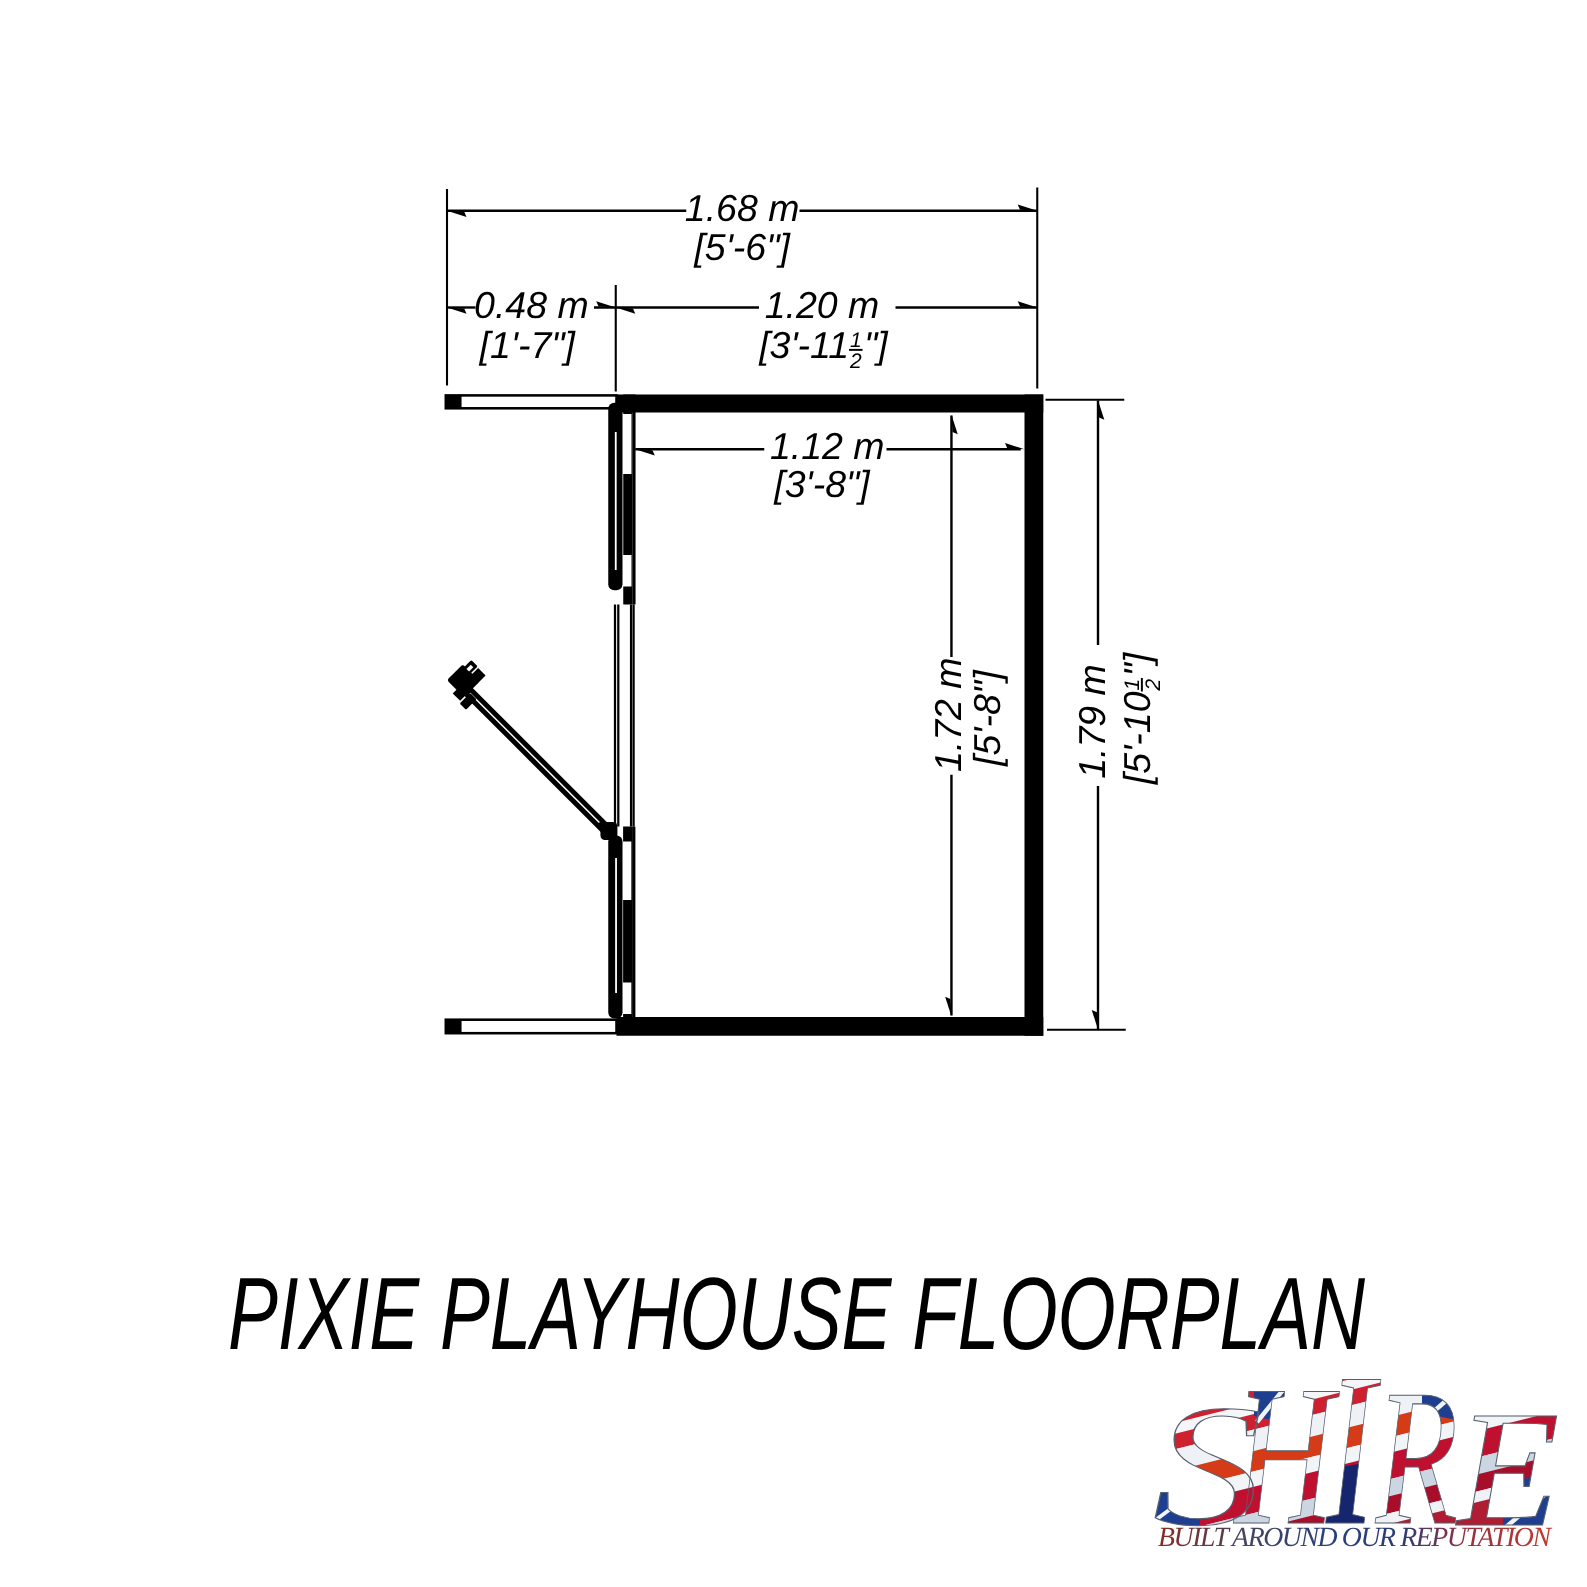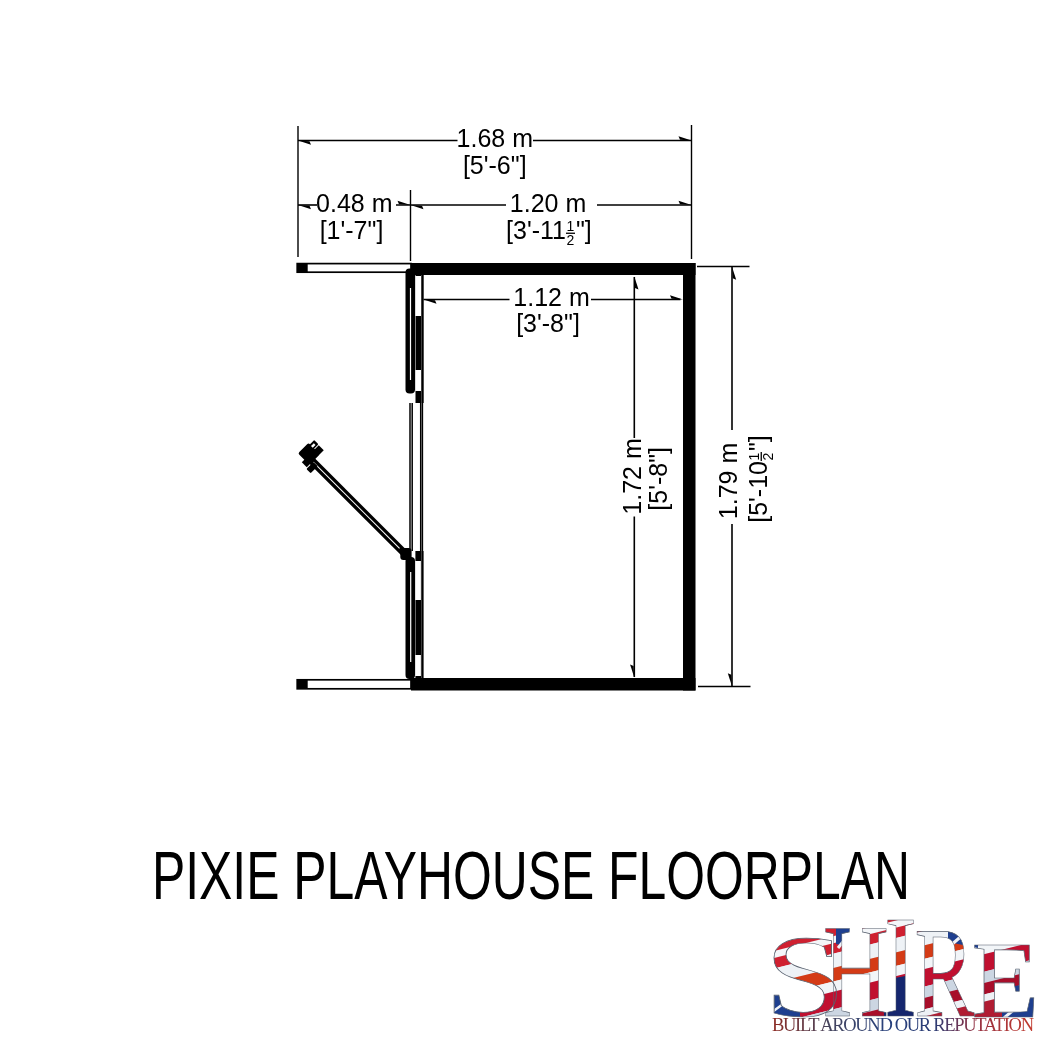--- a/index.html
+++ b/index.html
@@ -1,16 +1,16 @@
 <!DOCTYPE html>
 <html><head>
 <meta charset="utf-8">
 <style>
   html,body{margin:0;padding:0;background:#fff;}
-  #page{position:relative;width:1058px;height:1058px;background:#fff;overflow:hidden;}
+  #page{position:relative;width:1058px;height:1058px;background:#fff;overflow:hidden;font-style:italic;}
 </style>
 </head>
 <body>
 <div id="page">
 <svg width="1058" height="1058" viewBox="0 0 1058 1058">
 
   <g stroke="#000" stroke-width="1.4" fill="none">
     <line x1="298" y1="126" x2="298" y2="257"></line>
     <line x1="410.5" y1="190" x2="410.5" y2="261"></line>
     <line x1="691.5" y1="125" x2="691.5" y2="259"></line>

